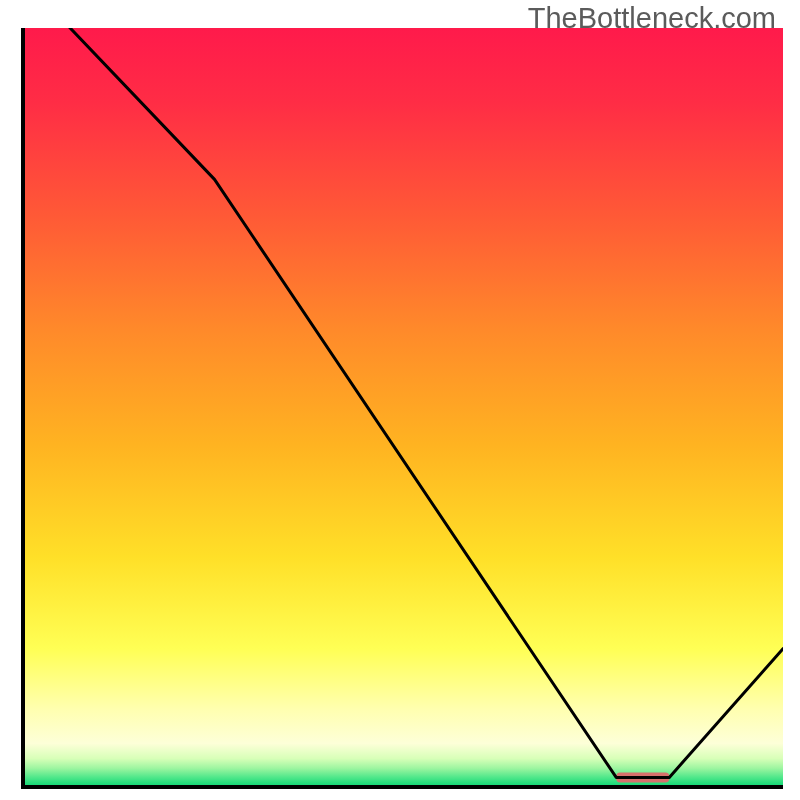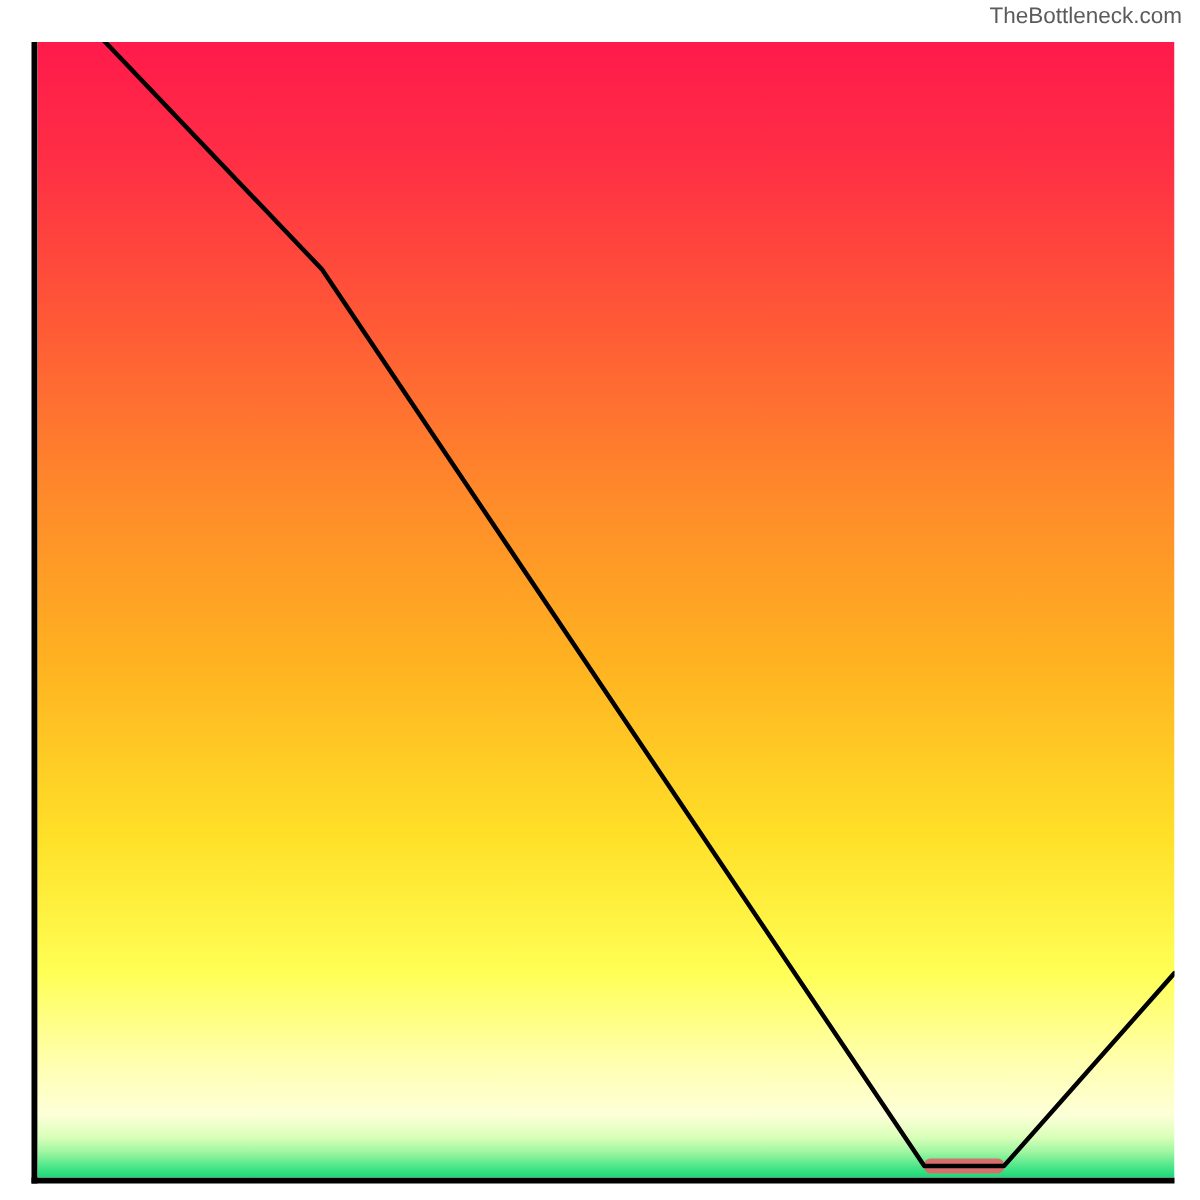--- a/index.html
+++ b/index.html
@@ -12,22 +12,22 @@
     font-family: Arial, Helvetica, sans-serif;
   }
   .outer {
     position: relative;
     width: 800px;
     height: 800px;
   }
   .attribution {
     position: absolute;
     top: 2px;
-    right: 12px;
-    font-size: 15px;
+    right: 24px;
+    font-size: 29px;
     font-weight: 400;
     color: #5b5b5b;
   }
   .plot-frame {
     position: absolute;
     left: 21px;
     top: 28px;
     width: 758px;
     height: 757px;
     border-left: 4px solid #000;

